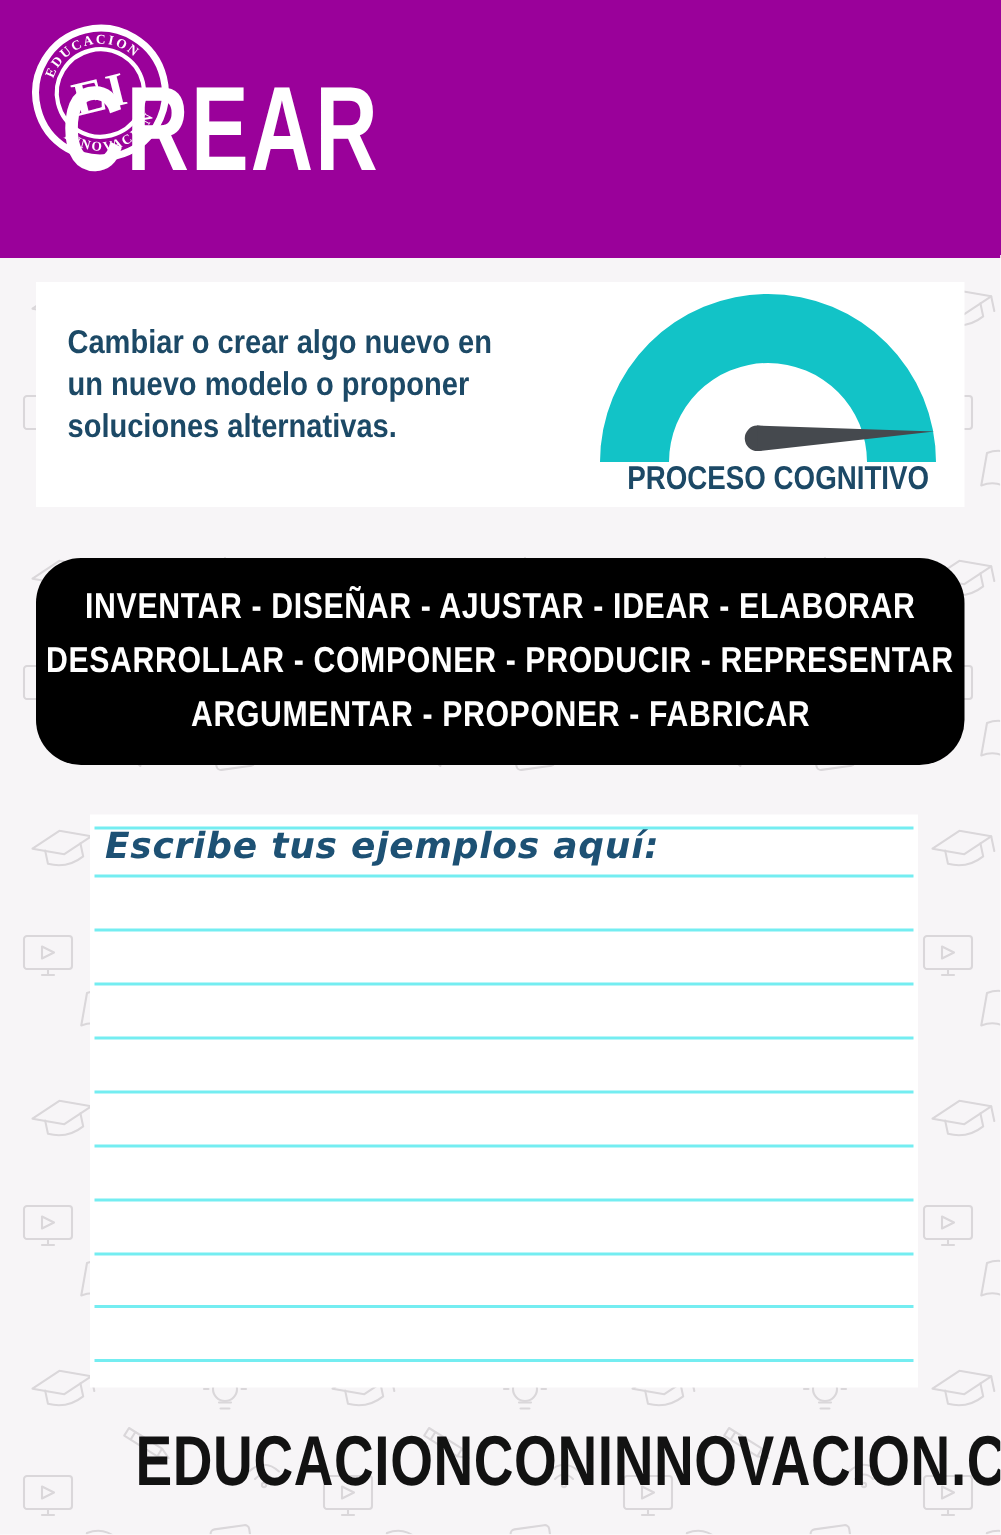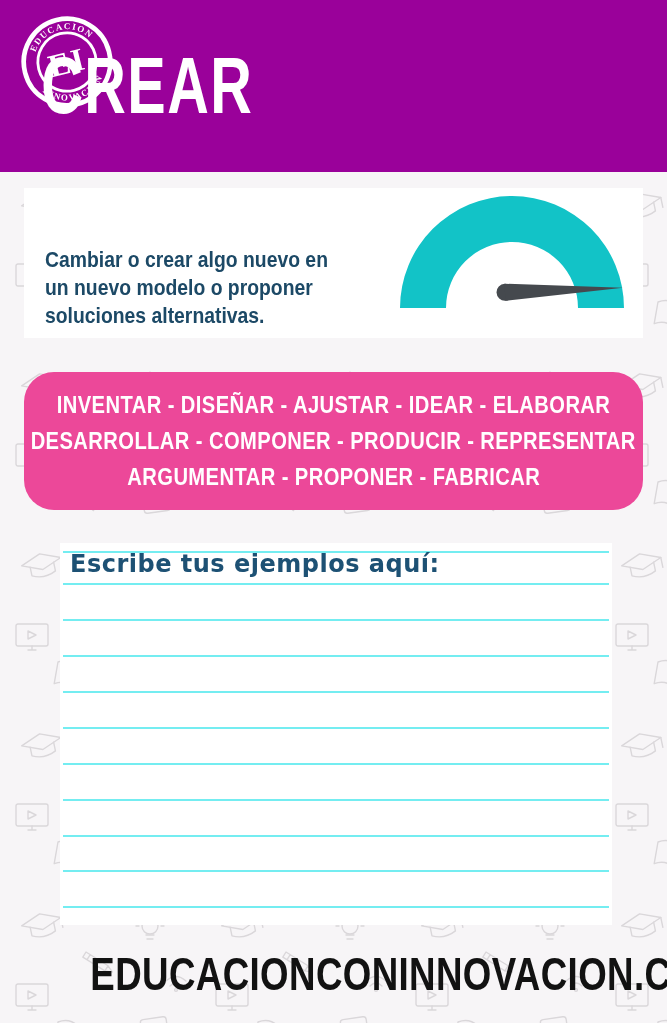--- a/index.html
+++ b/index.html
@@ -16,49 +16,49 @@
   .title-text {
     display:inline-block; color:#FFFFFF; font-weight:bold; font-size:80px; letter-spacing:2px;
     transform:scaleX(0.72); transform-origin:center; white-space:nowrap;
   }
   .logo-svg { position:absolute; left:20px; top:15px; width:94px; height:94px; }
 
   
   .white-band { position:absolute; left:24px; top:188px; width:619px; height:150px; background:#FFFFFF; z-index:1; }
 
   
-  .desc { position:absolute; left:45px; top:214px; z-index:3; color:#1C4966; font-weight:bold; font-size:22px; line-height:28px;margin-top:32px; }
+  .desc { position:absolute; left:45px; top:214px; z-index:3; color:#1C4966; font-weight:bold; font-size:22px; line-height:28px; }
   .desc span { display:block; transform:scaleX(0.88); transform-origin:left center; white-space:nowrap; }
 
   
   .gauge-svg { position:absolute; left:399px; top:196px; width:226px; height:114px; z-index:3; }
   .gauge-label-wrap { position:absolute; left:399px; top:306px; width:226px; text-align:center; z-index:3; }
   .gauge-label-text {
     display:inline-block; color:#1C4966; font-weight:bold; font-size:22px;
     transform:scaleX(0.84); transform-origin:center; white-space:nowrap;
   }
 
   
   .verbs {
     position:absolute; left:24px; top:372px; width:619px; height:138px;
-    background:#ec4899; border-radius:30px; z-index:3;
+    background:#000000; border-radius:30px; z-index:3;
     display:flex; flex-direction:column; justify-content:center; align-items:center;
   }
   .verbs span {
     display:block; color:#FFFFFF; font-weight:bold; font-size:24px; line-height:36px;
     transform:scaleX(0.84); transform-origin:center; white-space:nowrap; letter-spacing:0.5px;
   }
 
   
   .sheet { position:absolute; left:60px; top:543px; width:552px; height:382px; background:#FFFFFF; z-index:1; }
   .rule { position:absolute; left:3px; right:3px; height:2px; background:#74EDF1; }
   .sheet-heading {
     position:absolute; left:10px; top:7px;
     font-family:"DejaVu Sans", sans-serif; font-weight:bold; font-size:24px;
-    color:#1D5174; letter-spacing:0.5px; white-space:nowrap;
+    color:#1D5174; letter-spacing:0.5px; white-space:nowrap;font-style:italic;
   }
 
   
   .footer-wrap { position:absolute; left:0; top:946px; width:667px; text-align:center; z-index:3; }
   .footer-text {
     display:inline-block; color:#121212; font-weight:bold; font-size:47px;
     transform:scaleX(0.78); transform-origin:center; white-space:nowrap; letter-spacing:0.5px;
   }
 </style>
 </head>
@@ -136,20 +136,23 @@
     <span>soluciones alternativas.</span>
   </div>
 
   <svg class="gauge-svg" viewBox="0 0 226 114" xmlns="http://www.w3.org/2000/svg">
     <path d="M 1 112 A 111 111 0 0 1 225 112 L 179 112 A 66 66 0 0 0 47 112 Z" fill="#12C3C7"></path>
     <g transform="rotate(-2 113 96)">
       <circle cx="106" cy="96" r="8.5" fill="#45494E"></circle>
       <path d="M 106 87.5 L 224 95.5 L 106 104.5 Z" fill="#45494E"></path>
     </g>
   </svg>
+  <div class="gauge-label-wrap">
+    <span class="gauge-label-text">PROCESO COGNITIVO</span>
+  </div>
 
   <div class="verbs">
     <span>INVENTAR - DISEÑAR - AJUSTAR - IDEAR - ELABORAR</span>
     <span>DESARROLLAR - COMPONER - PRODUCIR - REPRESENTAR</span>
     <span>ARGUMENTAR - PROPONER - FABRICAR</span>
   </div>
 
   <div class="sheet">
     <div class="rule" style="top:8px"></div>
     <div class="rule" style="top:40px"></div>

